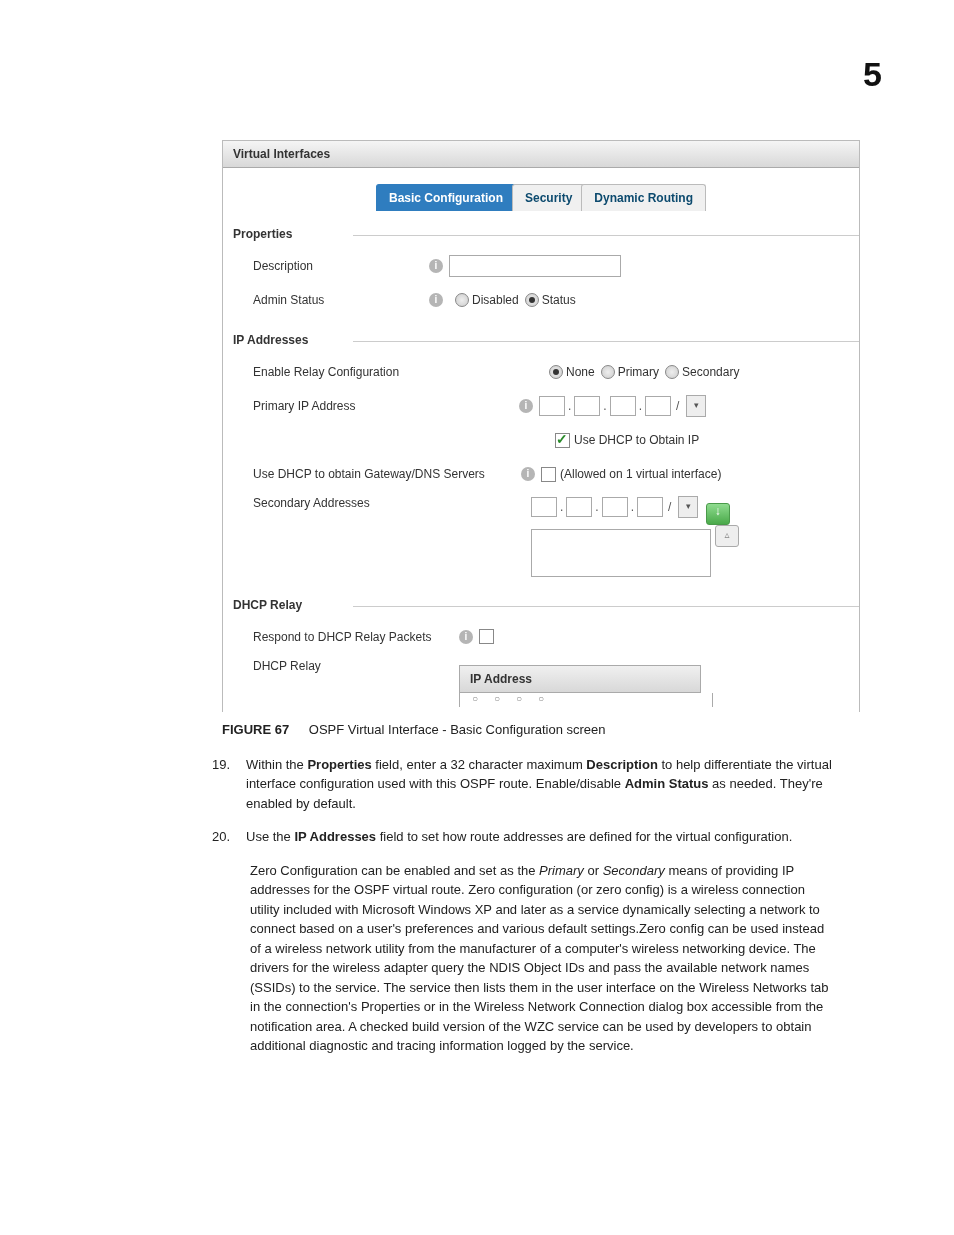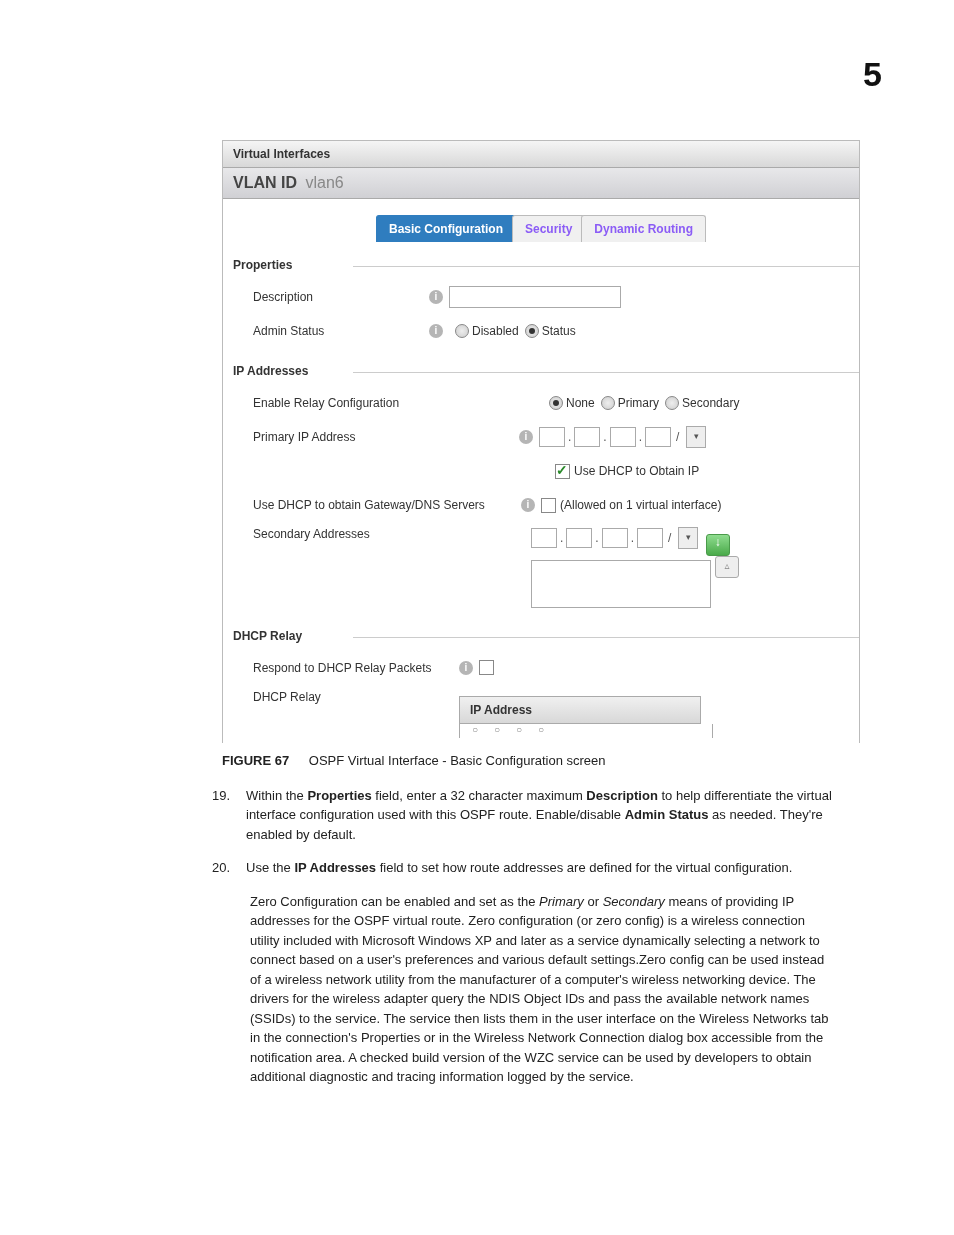--- a/index.html
+++ b/index.html
@@ -55,21 +55,21 @@
   }
   .tab-strip .tab {
     display: inline-block;
     padding: 6px 12px;
     border: 1px solid #bbb;
     border-bottom: none;
     background: #f0f0f0;
     font-weight: bold;
     font-size: 12px;
     margin: 0 -2px;
-    color: #8b5cf6;
+    color: #0c4a6e;
     border-radius: 3px 3px 0 0;
     vertical-align: bottom;
   }
   .tab.active {
     background: #2f7dbf;
     color: #fff;
     border-color: #2f7dbf;
     text-align: center;
   }
   .section-head {
@@ -217,24 +217,20 @@
   em { font-style: italic; }
 </style>
 </head>
 <body>
 
 <div class="page">
   <div class="page-num">5</div>
 
   <div class="screenshot-region">
     <div class="panel-titlebar">Virtual Interfaces</div>
-    <div class="vlan-bar">
-      <span class="lbl">VLAN ID</span>
-      <span class="val">vlan6</span>
-    </div>
 
     <div class="tab-strip">
       <span class="tab active">Basic Configuration</span><span class="tab">Security</span><span class="tab">Dynamic Routing</span>
     </div>
 
     <div class="section-head">Properties</div>
     <div class="form-area">
       <div class="form-row">
         <span class="flabel short">Description</span>
         <span class="info-icon">i</span>

